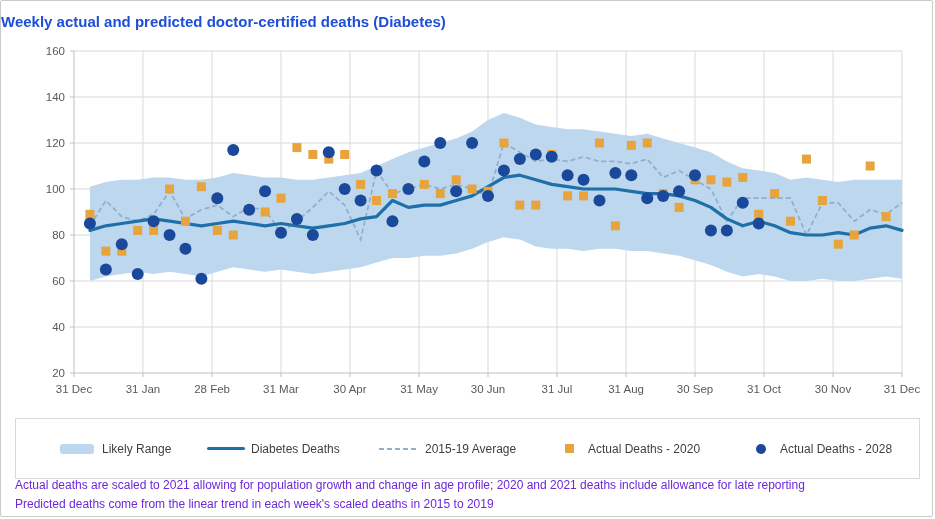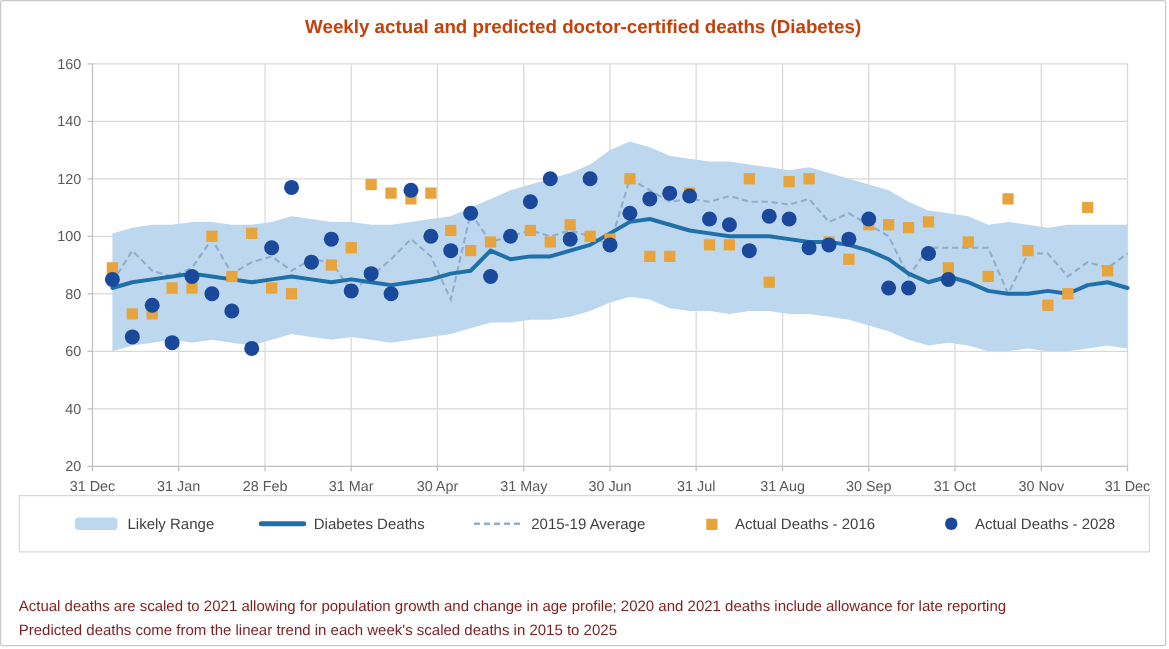--- a/index.html
+++ b/index.html
@@ -1,29 +1,29 @@
 <!DOCTYPE html>
 <html><head>
 <meta charset="utf-8">
 <style>
   html,body{margin:0;padding:0;background:#fff;}
   body{width:935px;height:519px;font-family:"Liberation Sans",sans-serif;}
   .frame{position:relative;width:933px;height:517px;border:1px solid #c9c9c9;border-radius:2px;background:#fff;overflow:hidden;box-sizing:border-box;}
-  .title{position:absolute;top:12px;left:0;width:100%;text-align:center;font-size:15px;font-weight:bold;color:#c2410c;}
+  .title{position:absolute;top:12px;left:0;width:100%;text-align:left;font-size:15px;font-weight:bold;color:#1d4ed8;}
   #chart-svg{position:absolute;top:0;left:0;}
   svg text{font-family:"Liberation Sans",sans-serif;}
-  .legend{position:absolute;left:14px;top:395px;width:905px;height:46px;border:1px solid #d9d9d9;background:#fff;box-sizing:border-box;}
+  .legend{position:absolute;left:14px;top:417px;width:905px;height:61px;border:1px solid #d9d9d9;background:#fff;box-sizing:border-box;}
   .li{position:absolute;top:50%;transform:translateY(-50%);display:flex;align-items:center;}
   .ll{font-size:12px;color:#3f3f3f;white-space:nowrap;}
   .sw-band{width:34px;height:10px;border-radius:3px;margin-right:8px;}
   .sw-line{width:38px;height:3.4px;border-radius:2px;margin-right:6px;}
   .sw-dash{width:40px;height:2px;margin-right:6px;}
   .sw-square{width:9px;height:9px;margin-right:14px;}
   .sw-circle{width:10px;height:10px;border-radius:50%;margin-right:14px;}
-  .footnotes{position:absolute;left:14px;top:475px;font-size:12px;color:#7f1d1d;line-height:18.5px;}
+  .footnotes{position:absolute;left:14px;top:475px;font-size:12px;color:#6d28d9;line-height:18.5px;}
 </style>
 </head>
 <body>
 
 <div class="frame">
   <div class="title">Weekly actual and predicted doctor-certified deaths (Diabetes)</div>
 
   <svg id="chart-svg" width="935" height="410" viewBox="0 0 935 410">
       <line x1="73" x2="901" y1="326" y2="326" stroke="#D9D9D9" stroke-width="1"></line>
       <line x1="73" x2="901" y1="280" y2="280" stroke="#D9D9D9" stroke-width="1"></line>
@@ -195,25 +195,25 @@
     <div class="li" style="left:191px">
       <span class="sw-line" id="sw-line" style="background: rgb(31, 111, 168);"></span>
       <span class="ll">Diabetes Deaths</span>
     </div>
     <div class="li" style="left:363px">
       <span class="sw-dash" id="sw-dash" style="background: repeating-linear-gradient(90deg, rgb(143, 174, 203) 0px, rgb(143, 174, 203) 5px, transparent 5px, transparent 8px);"></span>
       <span class="ll">2015-19 Average</span>
     </div>
     <div class="li" style="left:549px">
       <span class="sw-square" id="sw-square" style="background: rgb(231, 163, 60);"></span>
-      <span class="ll">Actual Deaths - 2016</span>
+      <span class="ll">Actual Deaths - 2020</span>
     </div>
     <div class="li" style="left:740px">
       <span class="sw-circle" id="sw-circle" style="background: rgb(26, 72, 155);"></span>
       <span class="ll">Actual Deaths - 2028</span>
     </div>
   </div>
 
   <div class="footnotes">
     <div>Actual deaths are scaled to 2021 allowing for population growth and change in age profile; 2020 and 2021 deaths include allowance for late reporting</div>
-    <div>Predicted deaths come from the linear trend in each week's scaled deaths in 2015 to 2025</div>
+    <div>Predicted deaths come from the linear trend in each week's scaled deaths in 2015 to 2019</div>
   </div>
 </div>
 
 </body></html>

